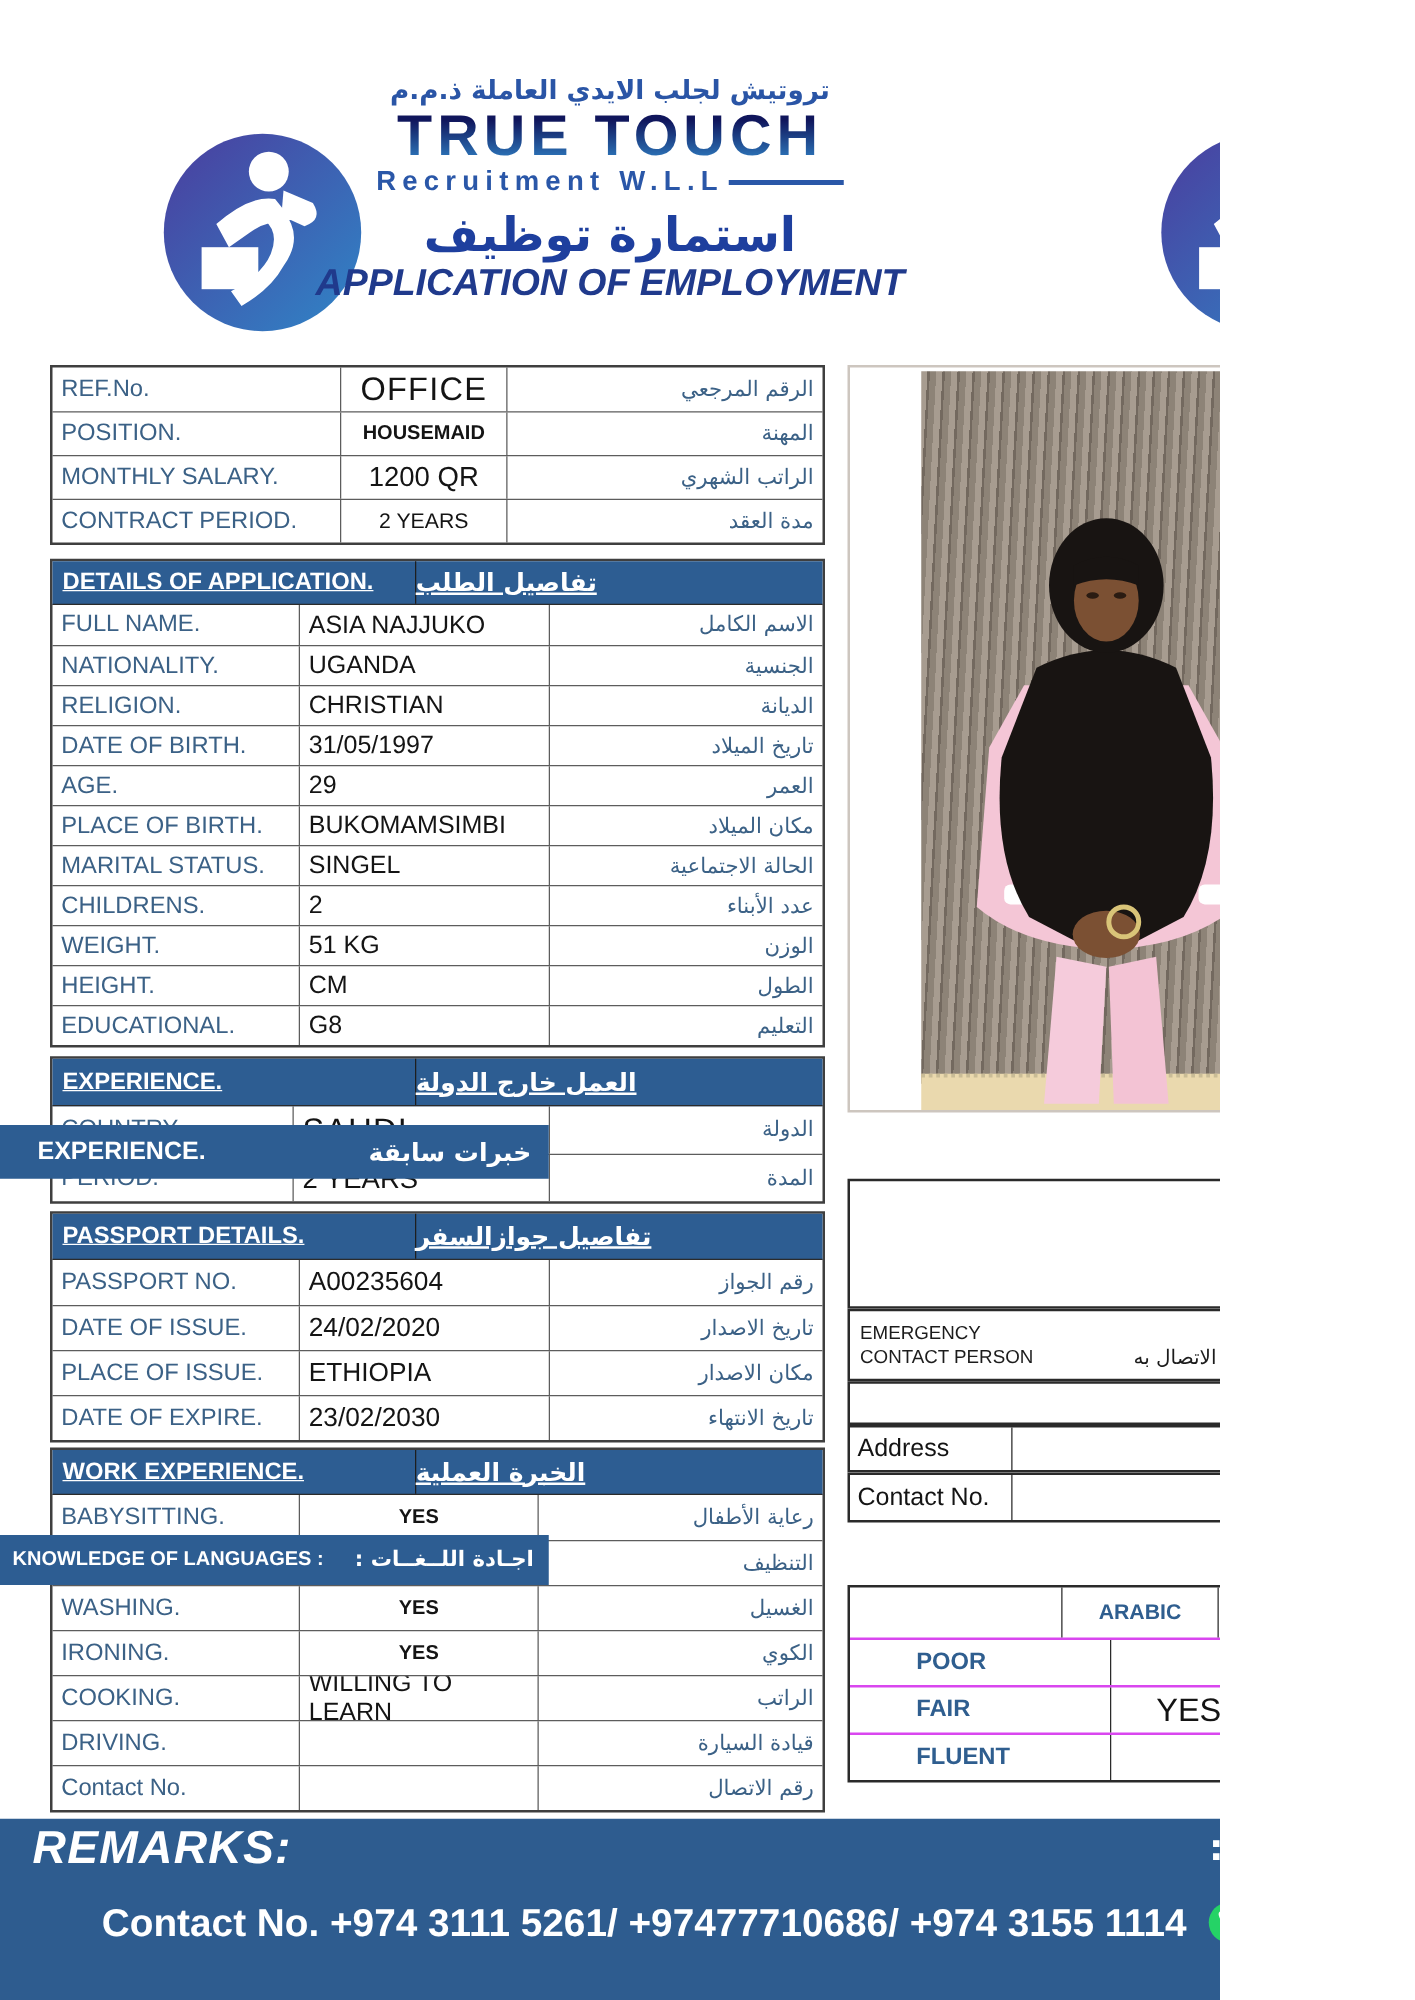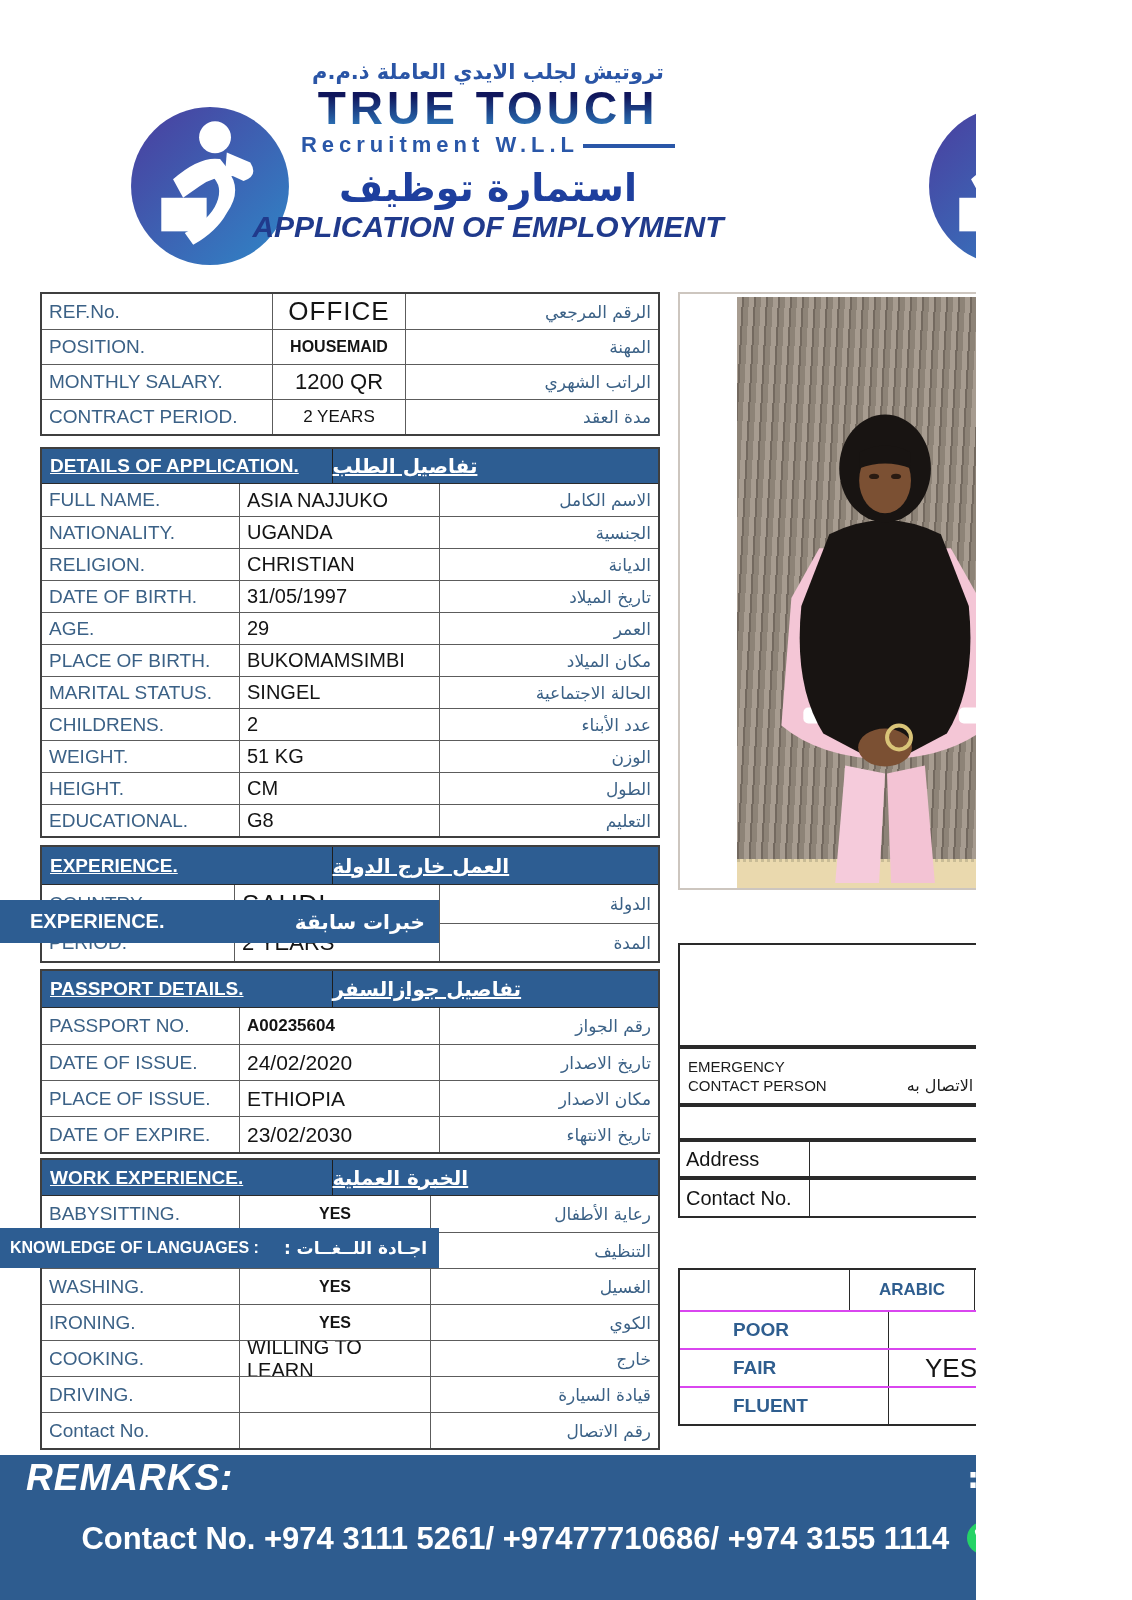--- a/index.html
+++ b/index.html
@@ -33,21 +33,21 @@
   .trow + .trow{border-top:1px solid #5c5c5c;}
   .cell{display:flex;align-items:center;box-sizing:border-box;padding:1px 7px;overflow:hidden;}
   .cell + .cell{border-left:1px solid #5c5c5c;}
   .lbl{color:#3b6186;font-size:19px;}
   .val{color:#141414;}
   .ctr{justify-content:center;}
   .ar{font-family:"DejaVu Sans",sans-serif;direction:rtl;justify-content:flex-start;
       color:#3b6186;font-size:17px;}
   .v16{font-size:16px;font-weight:600;}
   .v17{font-size:17px;}
-  .v19{font-size:17px;font-weight:bold;}
+  .v19{font-size:21px;}
   .v20{font-size:20px;}
   .v21{font-size:21px;}
   .v22{font-size:22px;}
   .v26{font-size:26px;letter-spacing:1px;}
   .sechead{display:grid;grid-template-columns:47% 53%;background:#2d5d92;color:#fff;
            border-bottom:1px solid #2b2b2b;text-decoration:underline;}
   .sechead .en{display:flex;align-items:center;padding-left:8px;font-weight:bold;font-size:19px;}
   .sechead .sar{display:flex;align-items:center;justify-content:flex-end;padding-right:8px;
            font-family:"DejaVu Sans",sans-serif;direction:rtl;font-weight:bold;font-size:20px;
            border-left:1.5px solid #1e1e1e;}
@@ -306,21 +306,21 @@
         <div class="cell ar">الغسيل</div>
       </div>
     <div class="trow">
         <div class="cell lbl">IRONING.</div>
         <div class="cell val ctr v16">YES</div>
         <div class="cell ar">الكوي</div>
       </div>
     <div class="trow">
         <div class="cell lbl">COOKING.</div>
         <div class="cell val ctr v20">WILLING TO LEARN</div>
-        <div class="cell ar">خارج</div>
+        <div class="cell ar">الراتب</div>
       </div>
     <div class="trow">
         <div class="cell lbl">DRIVING.</div>
         <div class="cell val ctr v16"></div>
         <div class="cell ar">قيادة السيارة</div>
       </div>
     <div class="trow">
         <div class="cell lbl">Contact No.</div>
         <div class="cell val ctr v16"></div>
         <div class="cell ar">رقم الاتصال</div>

